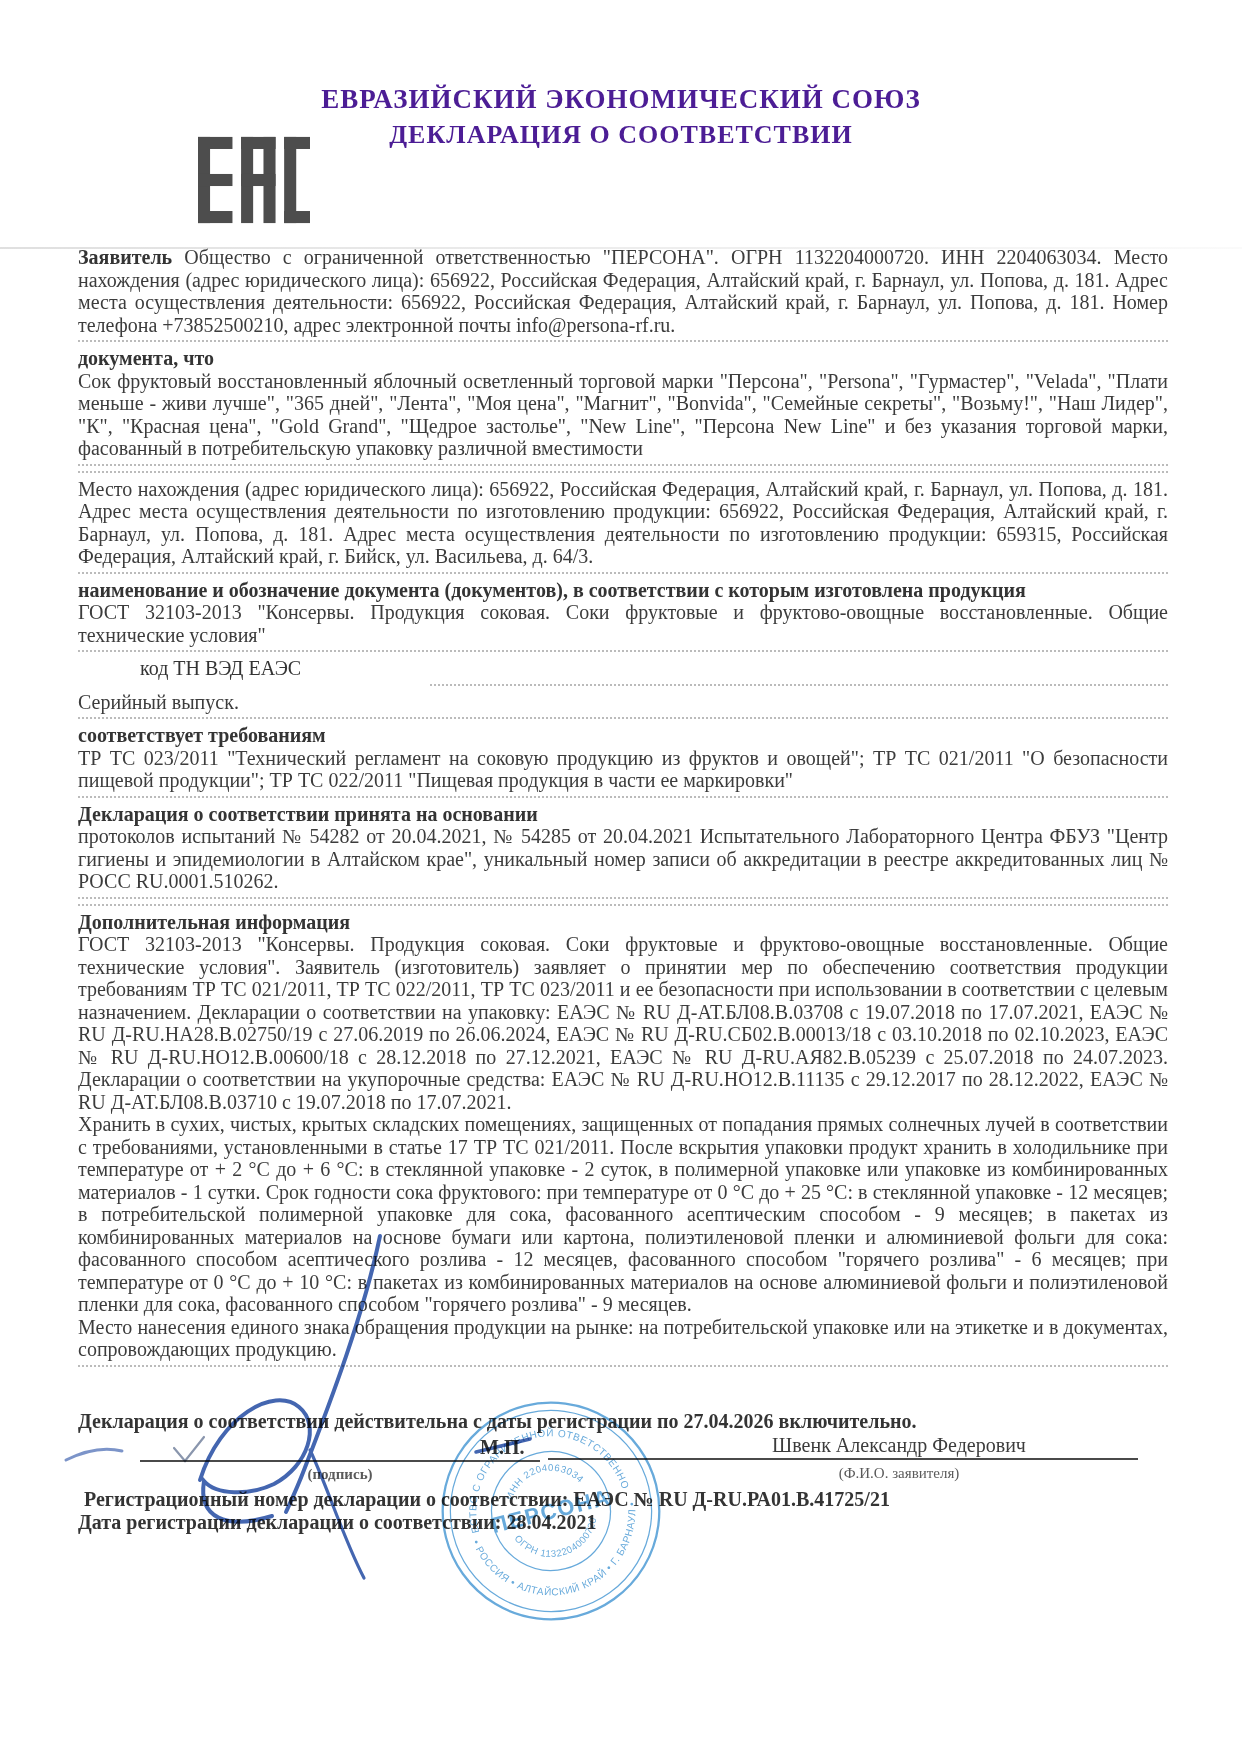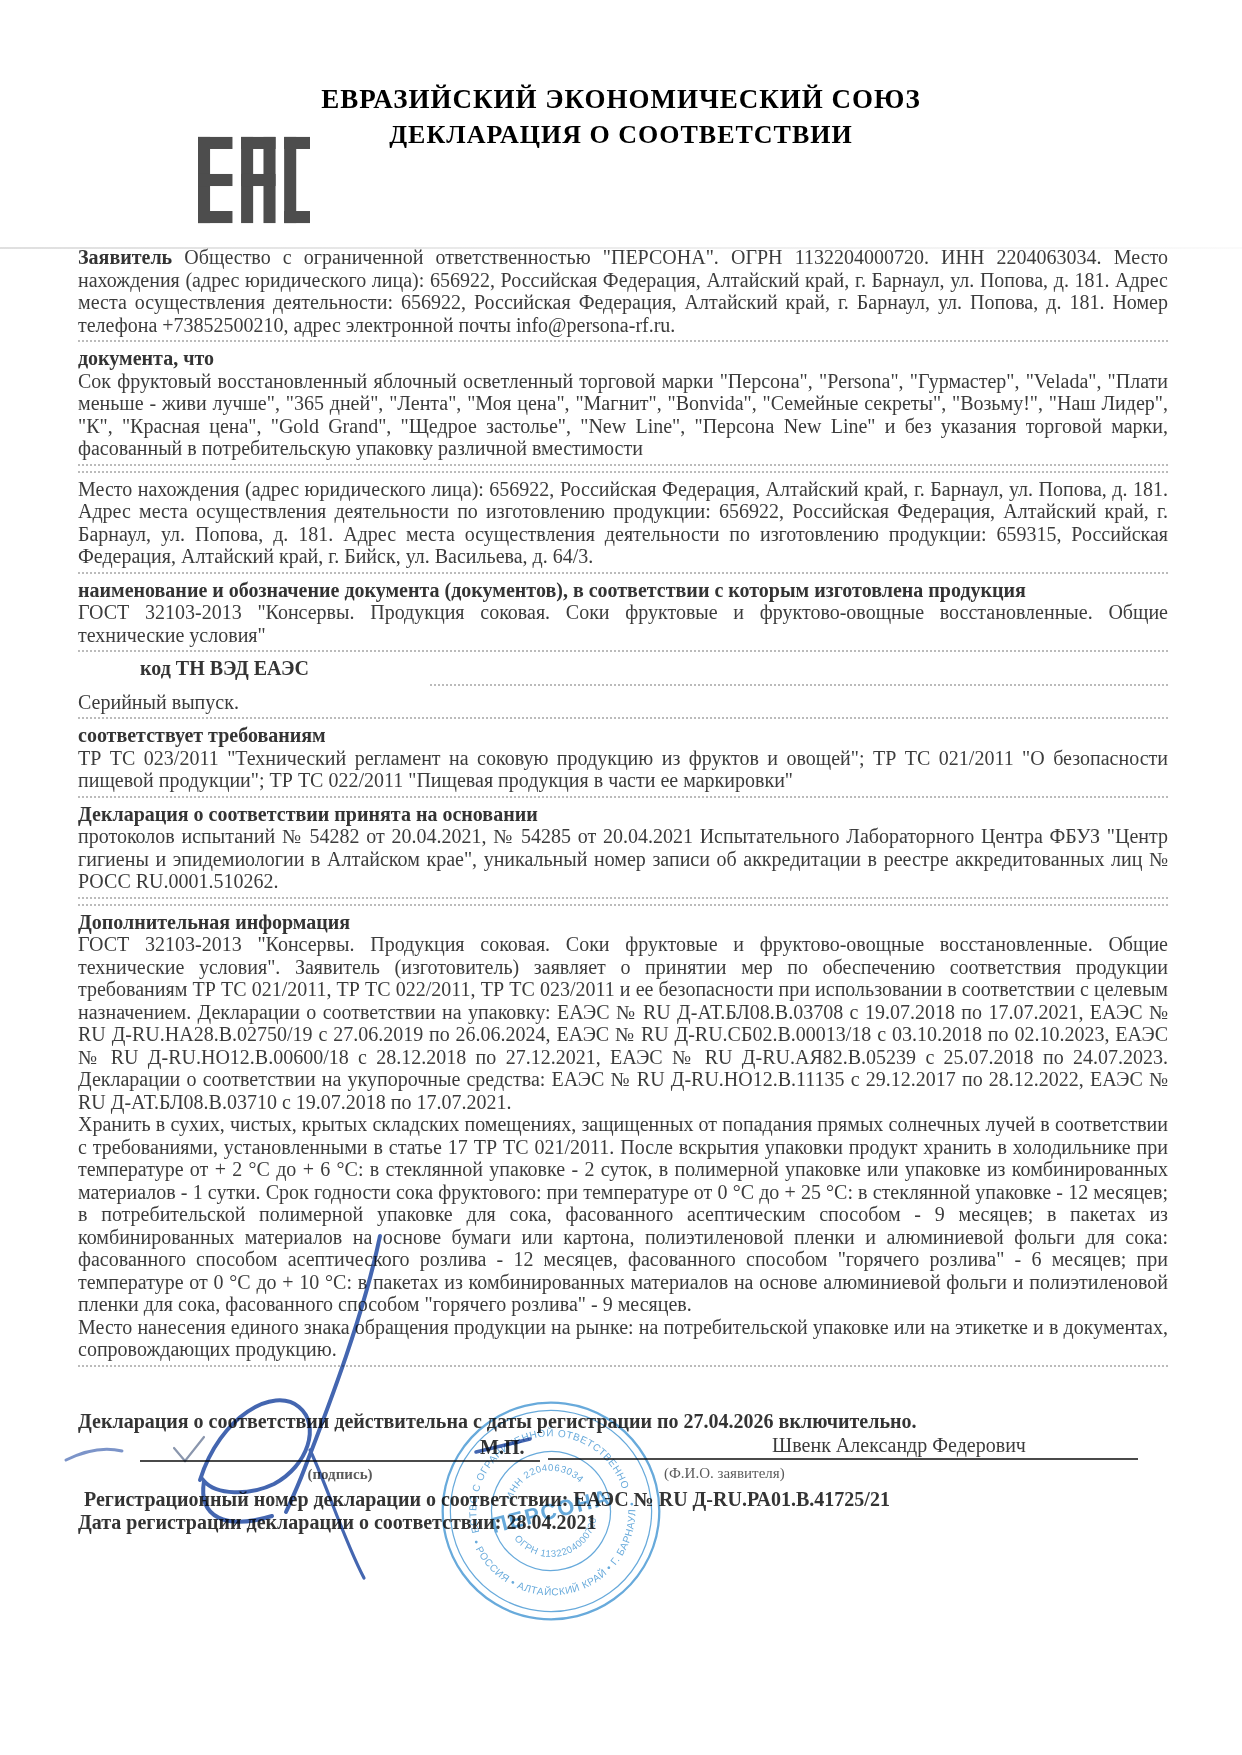--- a/index.html
+++ b/index.html
@@ -1,44 +1,44 @@
 <!DOCTYPE html>
 <html><head>
 <meta charset="utf-8">
 <style>
   html,body{margin:0;padding:0;background:#e8e8e8;}
   .page{
     position:relative;width:1242px;height:1755px;background:#ffffff;
     font-family:"Liberation Serif","DejaVu Serif",serif;color:#3c3c3c;
     overflow:hidden;margin:0 auto;
   }
-  .header{position:absolute;top:84px;left:0;width:100%;text-align:center;font-weight:700;color:#000000;}
+  .header{position:absolute;top:84px;left:0;width:100%;text-align:center;font-weight:700;color:#4c1d95;}
   .h1{font-size:27px;letter-spacing:1px;}
   .h2{font-size:26px;letter-spacing:1px;margin-top:5px;}
   .eac{position:absolute;left:198px;top:130px;width:112px;height:100px;}
   .eac rect{fill:#4d4d4d;}
   .scanline{position:absolute;left:0;top:247px;width:100%;height:2px;
     background:linear-gradient(to right,rgba(185,185,185,.45),rgba(215,215,215,.12));}
   .content{position:absolute;left:78px;top:246px;width:1090px;font-size:20px;line-height:22.5px;}
   .content p{margin:0;text-align:justify;}
   .line{margin:0;}
   .bold{font-weight:700;color:#343434;}
   .rule{border-top:2px dotted #ababab;opacity:.8;margin:4px 0 5px 0;height:0;}
   .rule.partial{margin-left:352px;}
   .tnved-row{display:flex;}
-  .tnved-label{margin-left:62px;width:285px;font-weight:700;color:#343434;}
+  .tnved-label{margin-left:62px;width:285px;font-weight:400;color:#343434;}
   .tnved-value{flex:1;}
   .bottom{position:absolute;left:78px;top:1410px;width:1090px;font-size:20px;line-height:22.5px;}
   .validity{font-weight:700;color:#343434;}
   .sig-line-left{position:absolute;left:62px;top:50px;width:400px;border-top:2px solid #4a4a4a;}
   .sig-caption-left{position:absolute;left:62px;top:53px;width:400px;text-align:center;font-size:15px;color:#5a5a5a;font-weight:bold;}
   .mp{position:absolute;left:402px;top:26px;font-weight:700;color:#343434;}
   .fio{position:absolute;left:586px;top:24px;width:470px;text-align:center;}
   .sig-line-right{position:absolute;left:470px;top:48px;width:590px;border-top:2px solid #4a4a4a;}
-  .fio-caption{position:absolute;left:586px;top:52px;width:470px;text-align:left;font-size:15px;color:#5a5a5a;}
+  .fio-caption{position:absolute;left:586px;top:52px;width:470px;text-align:center;font-size:15px;color:#5a5a5a;}
   .reg1{position:absolute;left:6px;top:78px;font-weight:700;color:#343434;}
   .reg2{position:absolute;left:0;top:101px;font-weight:700;color:#343434;}
   .stamp{
     position:absolute;left:436px;top:1396px;width:230px;height:230px;
     color:#4d9bd5;transform:rotate(-14deg);opacity:.85;mix-blend-mode:multiply;
   }
   .stamp-text{font-family:"Liberation Sans","DejaVu Sans",sans-serif;letter-spacing:.6px;}
   .stamp-center{font-family:"Liberation Sans","DejaVu Sans",sans-serif;}
   .signature{position:absolute;left:58px;top:1218px;width:520px;height:390px;mix-blend-mode:multiply;}
 </style>

